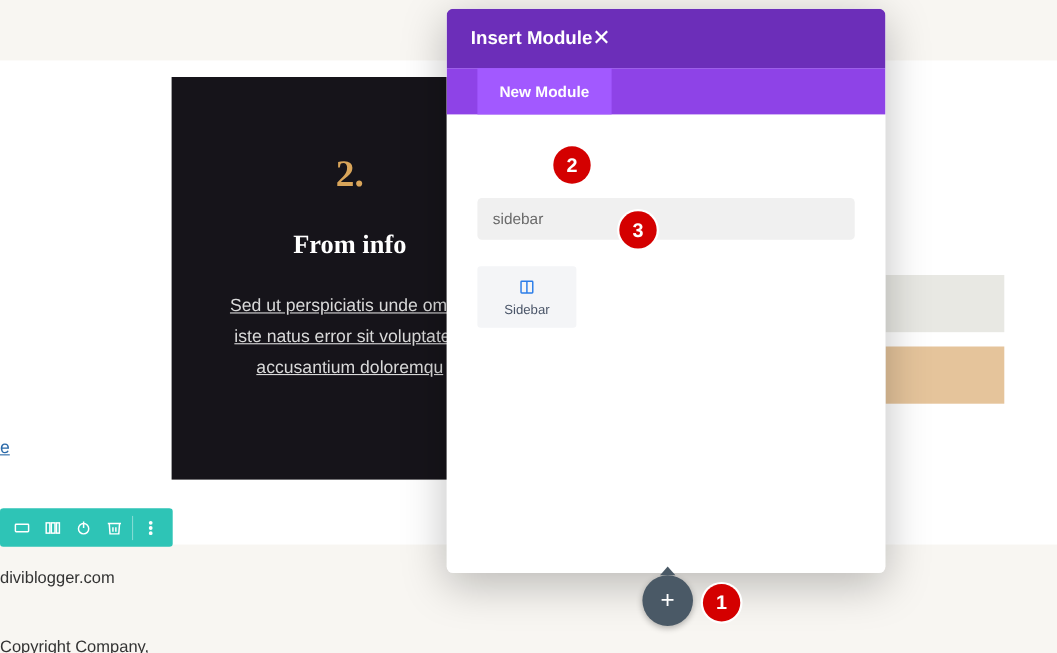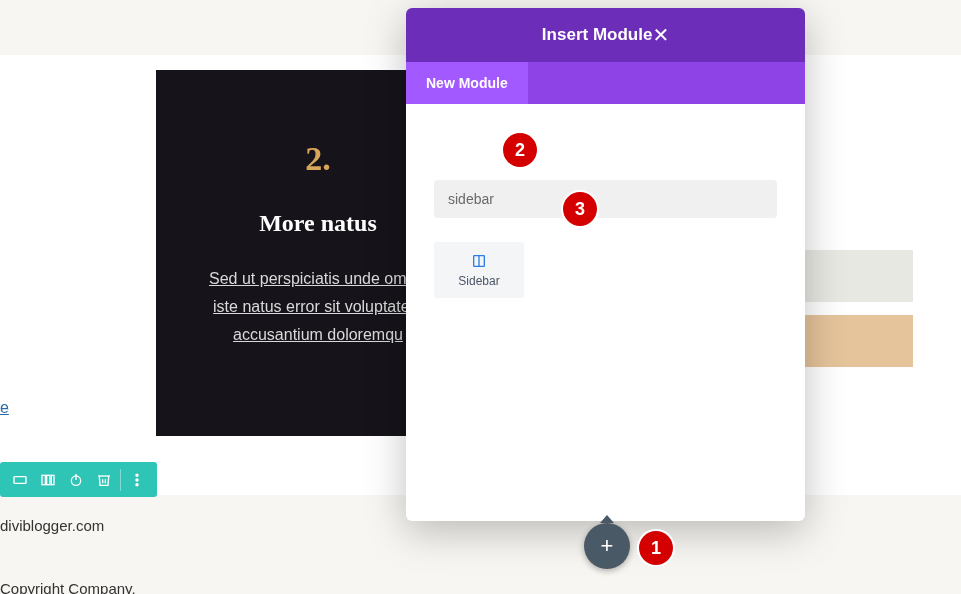--- a/index.html
+++ b/index.html
@@ -41,29 +41,29 @@
   .footer-line2 { position: absolute; left: 0; top: 580px; font-size: 15px; color:#333; }
 
   
   .modal {
     position: absolute; left: 406px; top: 8px; width: 399px; height: 513px;
     background:#fff; border-radius: 6px; box-shadow: 0 10px 40px rgba(0,0,0,.25);
     overflow:hidden;
   }
   .modal-header {
     background:#6c2eb9; color:#fff; height:54px; display:flex; align-items:center;
-    padding:0 22px; justify-content:center;
+    padding:0 22px; justify-content:flex-start;
   }
   .modal-title { font-size:17px; font-weight:600; }
   .modal-close { font-size:20px; cursor:pointer; font-weight:300; line-height:1; }
   .modal-tabs { display:flex; background:#8e43e7; }
   .modal-tab {
     color:#fff; font-size:14px; font-weight:600; padding:13px 20px; cursor:pointer;
   }
-  .modal-tab.active { background:#a259ff; }
+  .modal-tab.active { background:#a259ff;margin-left:28px; }
   .modal-body { padding: 28px 28px; margin-top: 48px; }
   .search-box {
     width:100%; background:#f0f0f0; border:none; border-radius:4px;
     padding:11px 14px; font-size:14px; color:#6a6a6a;
   }
   .module-grid { margin-top:24px; }
   .module-item {
     width: 90px; height: 56px; background:#f4f5f7; border-radius:3px;
     display:flex; flex-direction:column; align-items:center; justify-content:center;
     cursor:pointer; font-size:12px; color:#4a5568;
@@ -91,21 +91,21 @@
 </style>
 </head>
 <body>
 
 <div class="canvas">
 
   <div class="white-bg"></div>
 
   <div class="dark-card">
     <div class="dark-num">2.</div>
-    <div class="dark-title">More natus</div>
+    <div class="dark-title">From info</div>
     <div class="dark-body">Sed ut perspiciatis unde omnis iste natus error sit voluptatem accusantium doloremqu</div>
   </div>
 
   <div class="side-box gray"></div>
   <div class="side-box tan"></div>
 
   <a class="partial-link">e</a>
 
   <div class="toolbar">
     <div class="tb-icon">

